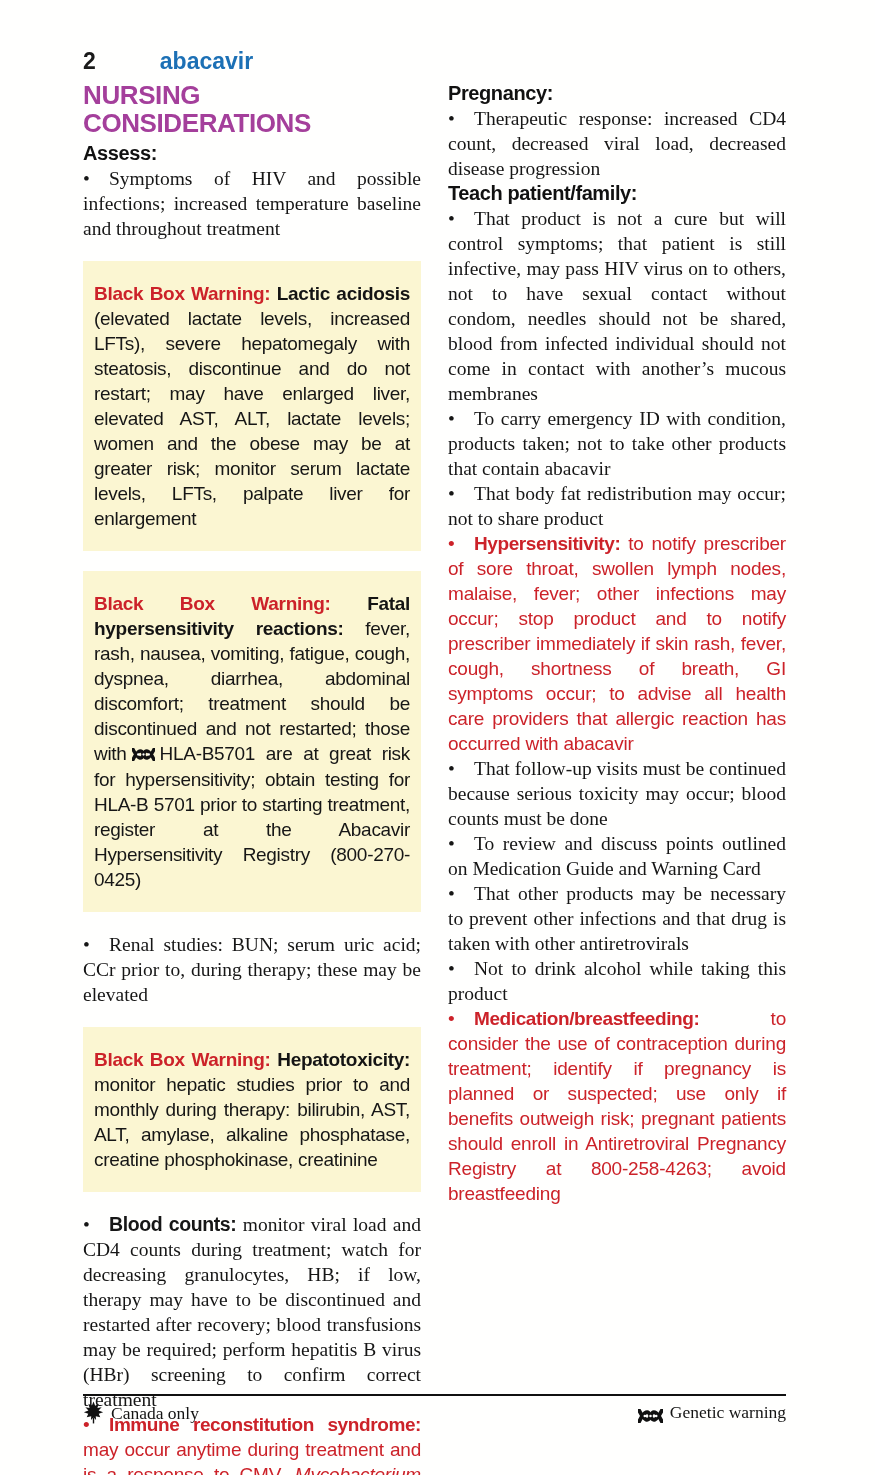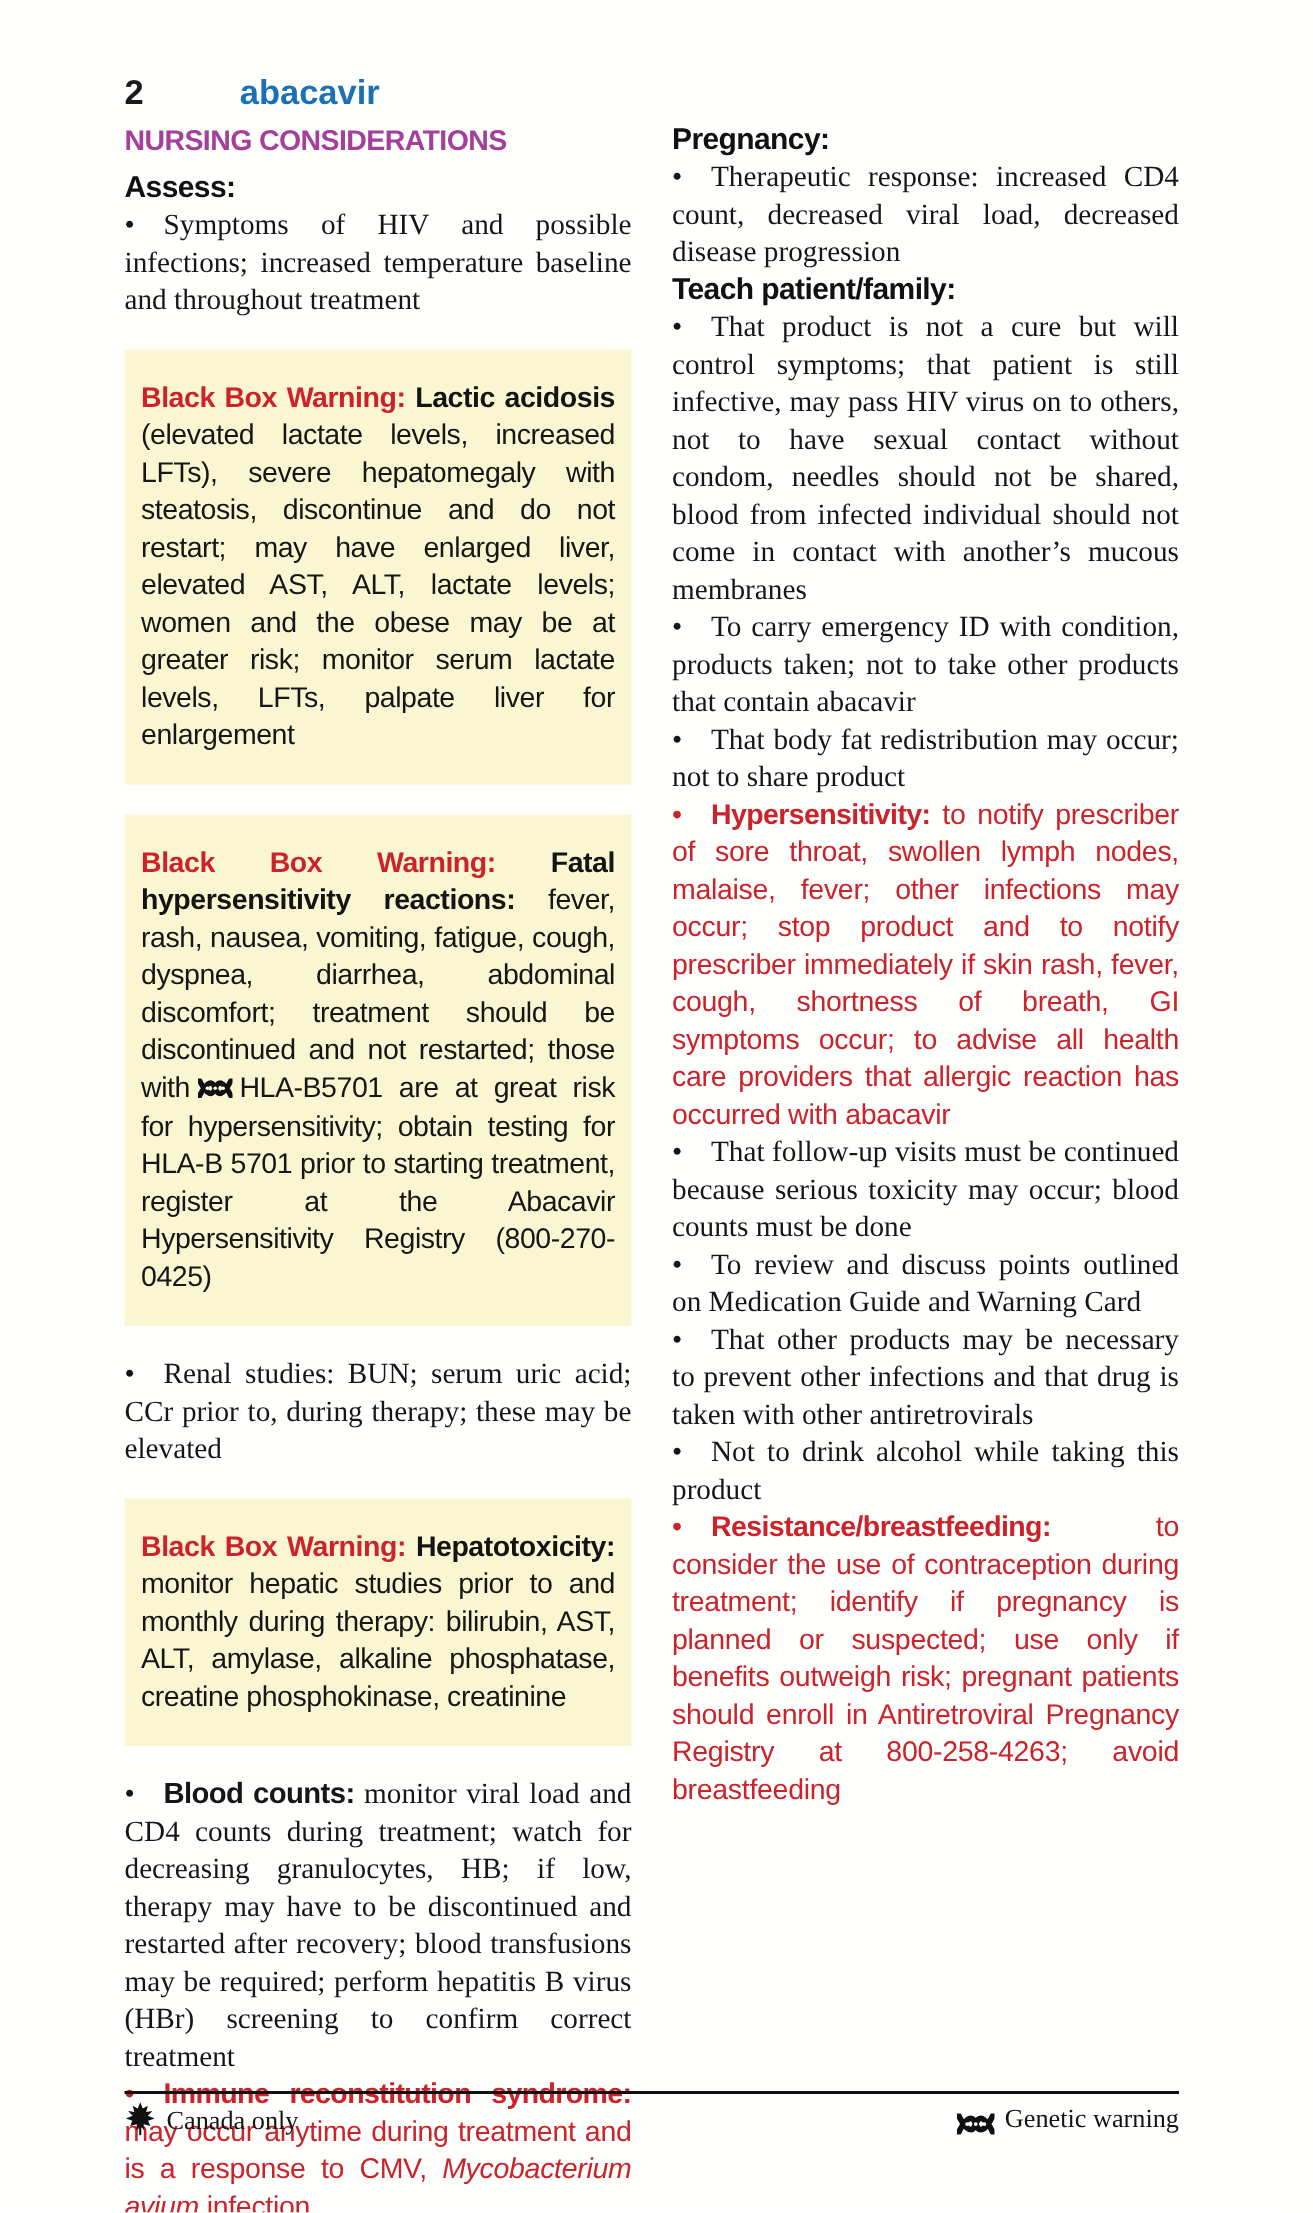--- a/index.html
+++ b/index.html
@@ -17,21 +17,21 @@
   .drug-name {
     font-family:"Liberation Sans", sans-serif; font-weight:bold;
     font-size:23px; color:#1c70b5; margin-left:64px;
   }
 
   .columns { display:flex; gap:27px; }
   .col { width:338px; font-size:19.5px; line-height:25px; text-align:justify; }
 
   .section-title {
     font-family:"Liberation Sans", sans-serif; font-weight:bold;
-    font-size:19px; line-height:28px; letter-spacing:-0.4px;
+    font-size:26px; line-height:28px; letter-spacing:-0.4px;
     color:#a43f9b; margin:0 0 4px 0; text-align:left;
   }
   .sub {
     font-family:"Liberation Sans", sans-serif; font-weight:bold;
     font-size:20px; line-height:25px; letter-spacing:-0.4px;
     margin:0; text-align:left; color:#111;
   }
   p.b { margin:0; }
   p.b::before { content:"•"; display:inline-block; width:26px; }
   .lead {
@@ -119,21 +119,21 @@
         <p class="b"><span>To carry emergency ID with condition, products taken; not to take other products that contain abacavir</span></p>
         <p class="b"><span>That body fat redistribution may occur; not to share product</span></p>
 
         <p class="b red"><span class="lead">Hypersensitivity:</span><span> to notify prescriber of sore throat, swollen lymph nodes, malaise, fever; other infections may occur; stop product and to notify prescriber immediately if skin rash, fever, cough, shortness of breath, GI symptoms occur; to advise all health care providers that allergic reaction has occurred with abacavir</span></p>
 
         <p class="b"><span>That follow-up visits must be continued because serious toxicity may occur; blood counts must be done</span></p>
         <p class="b"><span>To review and discuss points outlined on Medication Guide and Warning Card</span></p>
         <p class="b"><span>That other products may be necessary to prevent other infections and that drug is taken with other antiretrovirals</span></p>
         <p class="b"><span>Not to drink alcohol while taking this product</span></p>
 
-        <p class="b red"><span class="lead">Resistance/breastfeeding:</span><span> to consider the use of contraception during treatment; identify if pregnancy is planned or suspected; use only if benefits outweigh risk; pregnant patients should enroll in Antiretroviral Pregnancy Registry at 800-258-4263; avoid breastfeeding</span></p>
+        <p class="b red"><span class="lead">Medication/breastfeeding:</span><span> to consider the use of contraception during treatment; identify if pregnancy is planned or suspected; use only if benefits outweigh risk; pregnant patients should enroll in Antiretroviral Pregnancy Registry at 800-258-4263; avoid breastfeeding</span></p>
       </div>
     </div>
   </div>
 
   <div class="page-footer">
     <span class="footer-item">
       <span class="icon-box">
           <svg width="21" height="23" viewBox="0 0 24 26">
             <path fill="#111" d="M12 0.5 L13.9 5.2 L17.8 3.1 L16.5 7.8 L21.3 7.1 L17.8 10.7 L23 12.8 L18 14.5 L19.7 18.5 L14.6 17.2 L14.9 21.6 L12 18.4 L9.1 21.6 L9.4 17.2 L4.3 18.5 L6 14.5 L1 12.8 L6.2 10.7 L2.7 7.1 L7.5 7.8 L6.2 3.1 L10.1 5.2 Z"></path>
             <rect x="11.2" y="18.5" width="1.6" height="7" fill="#111"></rect>

